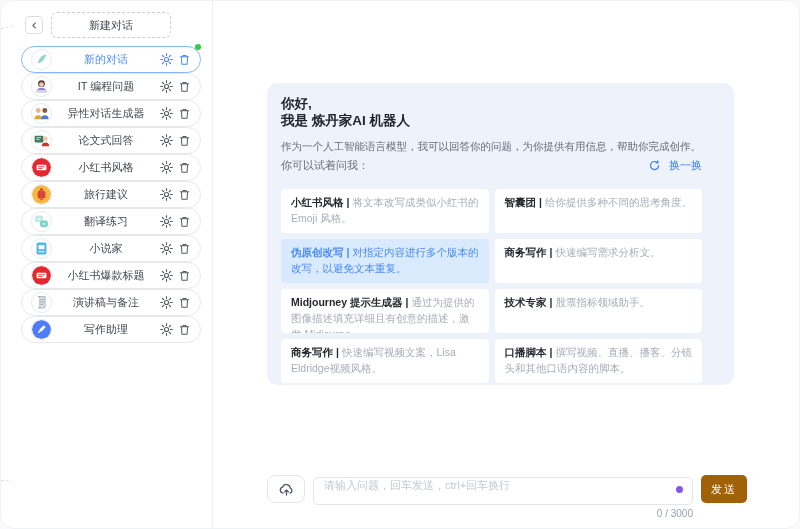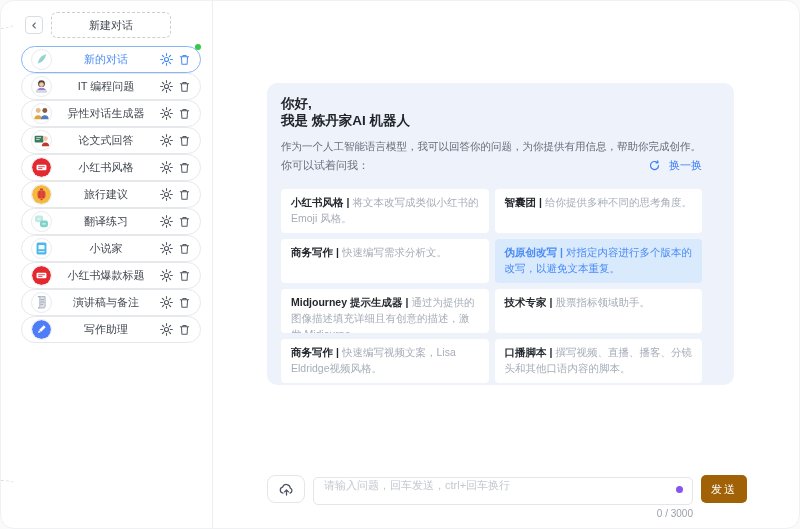--- a/index.html
+++ b/index.html
@@ -384,25 +384,25 @@
           <span>换一换</span>
         </a>
       </div>
       <div class="cards" id="cards">
           <div class="card">
     <b class="card-title">小红书风格</b><b class="card-sep">|</b><span class="card-desc">将文本改写成类似小红书的 Emoji 风格。</span>
   </div>
           <div class="card">
     <b class="card-title">智囊团</b><b class="card-sep">|</b><span class="card-desc">给你提供多种不同的思考角度。</span>
   </div>
-          <div class="card">
-    <b class="card-title">商务写作</b><b class="card-sep">|</b><span class="card-desc">快速编写需求分析文。</span>
-  </div>
           <div class="card highlighted">
     <b class="card-title">伪原创改写</b><b class="card-sep">|</b><span class="card-desc">对指定内容进行多个版本的改写，以避免文本重复。</span>
+  </div>
+          <div class="card">
+    <b class="card-title">商务写作</b><b class="card-sep">|</b><span class="card-desc">快速编写需求分析文。</span>
   </div>
           <div class="card">
     <b class="card-title">Midjourney 提示生成器</b><b class="card-sep">|</b><span class="card-desc">通过为提供的图像描述填充详细且有创意的描述，激发 Midjourne...</span>
   </div>
           <div class="card">
     <b class="card-title">技术专家</b><b class="card-sep">|</b><span class="card-desc">股票指标领域助手。</span>
   </div>
           <div class="card">
     <b class="card-title">商务写作</b><b class="card-sep">|</b><span class="card-desc">快速编写视频文案，Lisa Eldridge视频风格。</span>
   </div>

